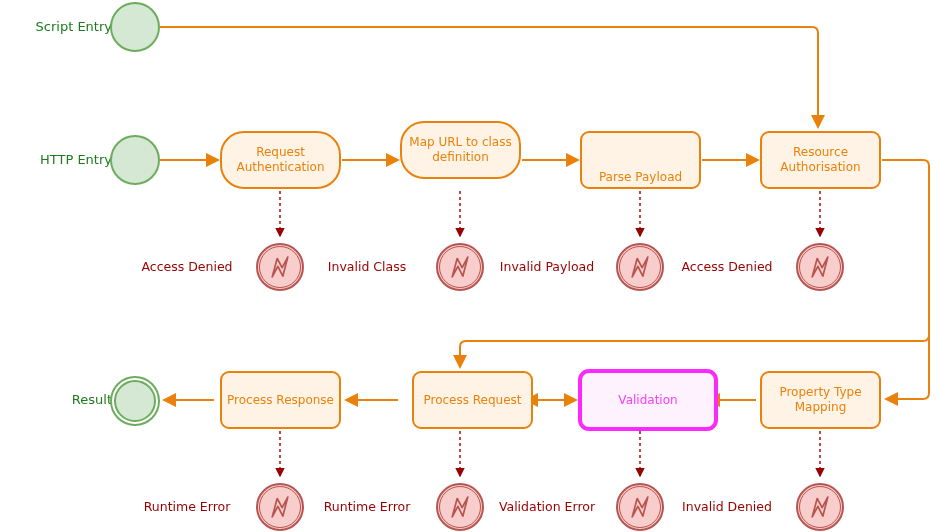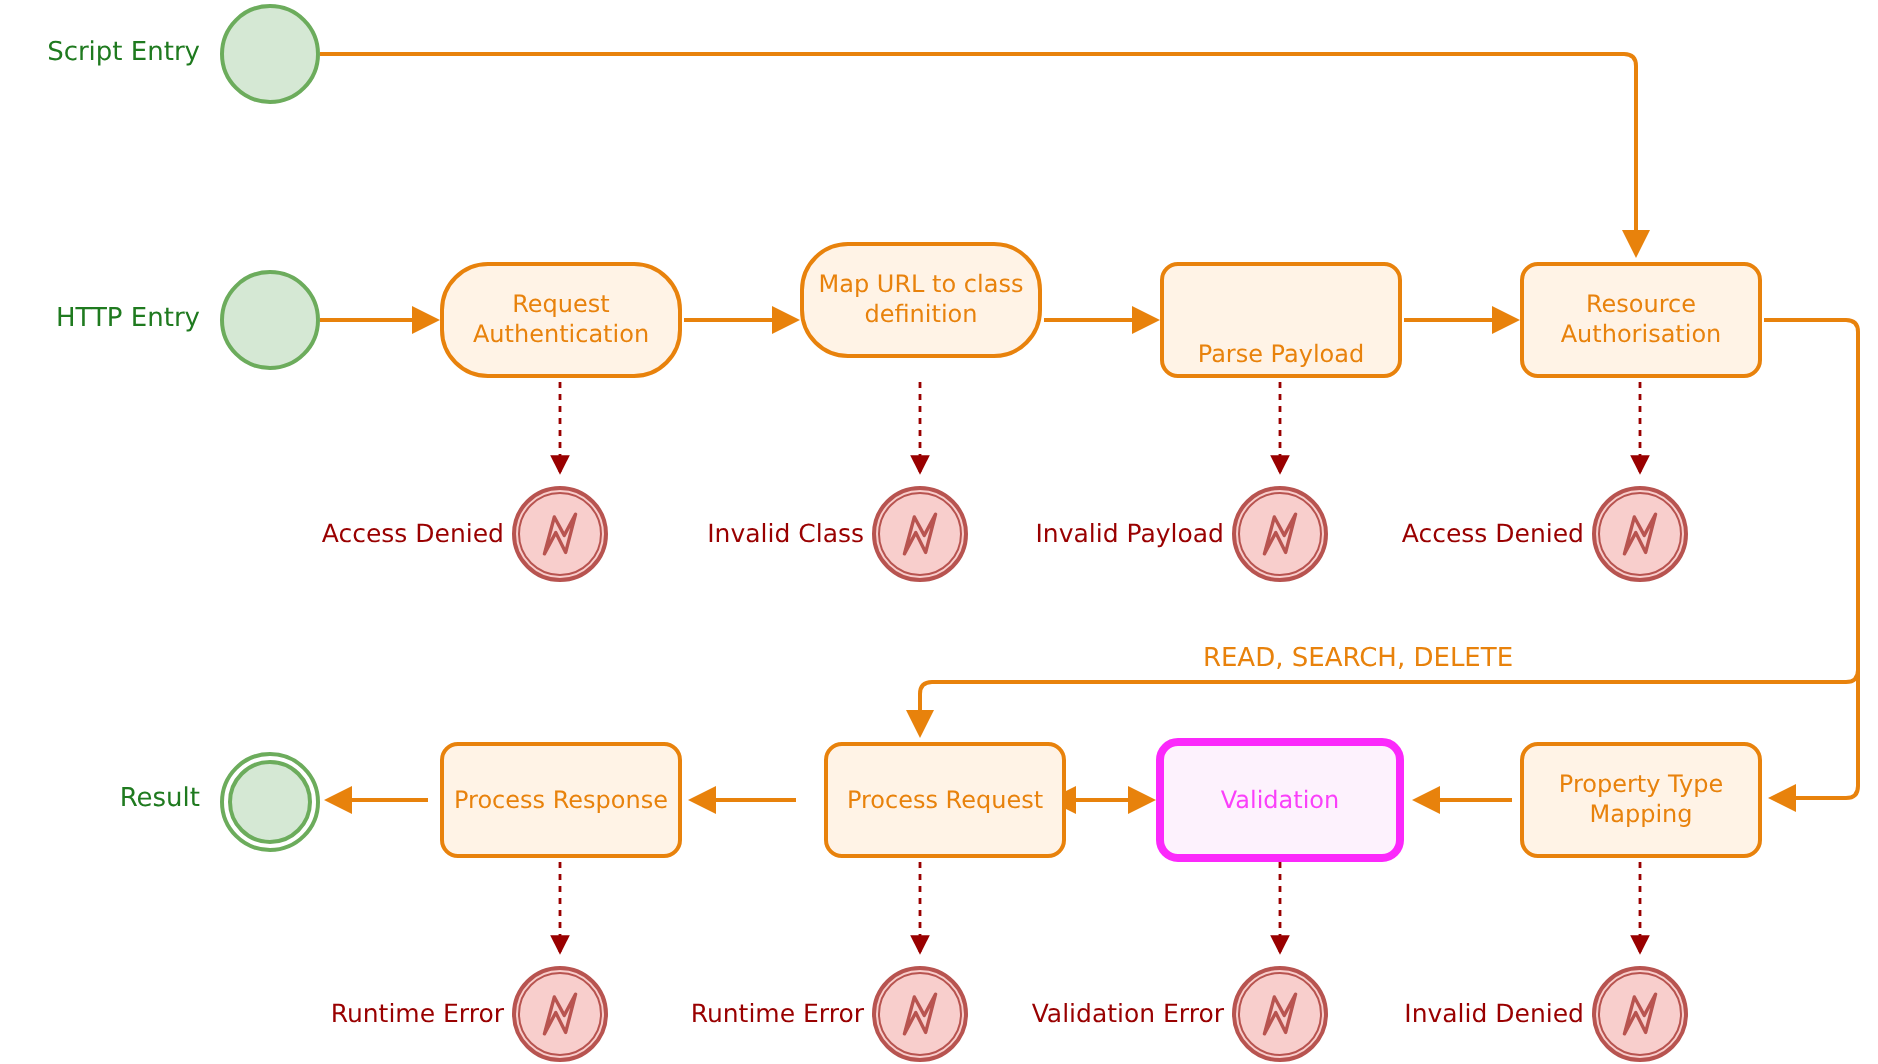--- a/index.html
+++ b/index.html
@@ -10,42 +10,42 @@
   svg.wires{position:absolute;left:0;top:0;width:939px;height:532px;pointer-events:none;}
 
   
   .task{
     position:absolute;width:121px;height:58px;box-sizing:border-box;
     border:2px solid #E8820C;border-radius:9px;background:#FFF3E6;
     color:#E8820C;font-size:12px;line-height:1.25;text-align:center;
     display:flex;align-items:center;justify-content:center;padding:2px 3px;
   }
   .task.validation{
-    left:578px;top:369px;width:124px;height:62px;
+    left:578px;top:369px;width:140px;height:62px;
     border:4px solid #FB29FB;border-radius:11px;background:#FDF2FD;color:#FA40FA;
   }
 
   
   .evt{position:absolute;width:50px;height:50px;border-radius:50%;box-sizing:border-box;}
   .evt.start{border:2px solid #6CAC5C;background:#D5E8D4;}
   .evt.end{border:2px solid #6CAC5C;background:#ffffff;}
   .evt.end::after{content:"";position:absolute;inset:2px;border-radius:50%;
     border:2px solid #6CAC5C;background:#D5E8D4;}
 
   .err{position:absolute;width:48px;height:48px;border-radius:50%;box-sizing:border-box;
     border:2.5px solid #B85450;background:#F8CECC;
     display:flex;align-items:center;justify-content:center;}
   .err::after{content:"";position:absolute;inset:1px;border-radius:50%;
     border:1.5px solid #B85450;pointer-events:none;}
   .err svg{width:34px;height:34px;display:block;}
 
   
   .lbl{position:absolute;font-size:13px;white-space:nowrap;}
-  .lbl.green{color:#1F7A1F;width:100px;left:0;text-align:right;}
-  .lbl.red{color:#990000;width:130px;text-align:right;font-size:12.5px;}
+  .lbl.green{color:#1F7A1F;width:100px;left:12px;text-align:right;}
+  .lbl.red{color:#990000;width:130px;text-align:center;font-size:12.5px;}
   .lbl.edge{color:#E8820C;width:166px;left:596px;top:322px;text-align:center;font-size:13px;}
 </style>
 </head>
 <body>
 
 <div class="canvas">
 
   <svg class="wires" viewBox="0 0 939 532">
     <defs>
       <marker id="ao" markerWidth="7" markerHeight="7" refX="6" refY="3.5" orient="auto-start-reverse">
@@ -107,21 +107,20 @@
   <div class="task" style="left:412px;top:371px;">
     <span>Process Request</span>
   </div>
   <div class="task validation">
     <span>Validation</span>
   </div>
   <div class="task" style="left:760px;top:371px;">
     <span>Property Type Mapping</span>
   </div>
 
-  <div class="lbl edge">READ, SEARCH, DELETE</div>
 
   <div class="lbl red" style="left:122px;top:259px;">Access Denied</div>
   <div class="err" style="left:256px;top:243px;">
     <svg viewBox="0 0 48 48">
       <path d="M 13 38 L 20 12 L 27 25 L 35 10 L 28 37 L 21 23 Z" fill="none" stroke="#B85450" stroke-width="2.4" stroke-linejoin="round"></path>
     </svg>
   </div>
   <div class="lbl red" style="left:302px;top:259px;">Invalid Class</div>
   <div class="err" style="left:436px;top:243px;">
     <svg viewBox="0 0 48 48">

